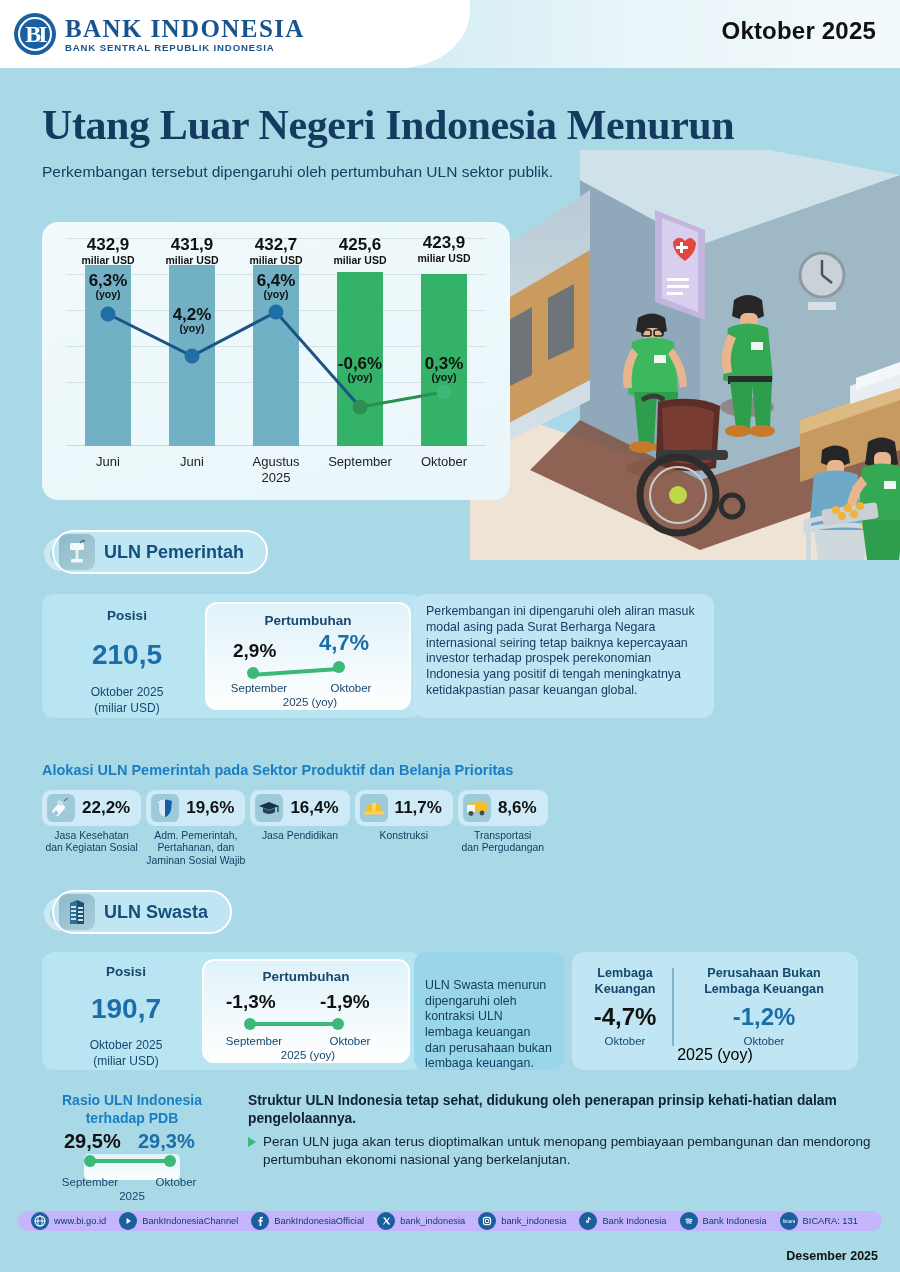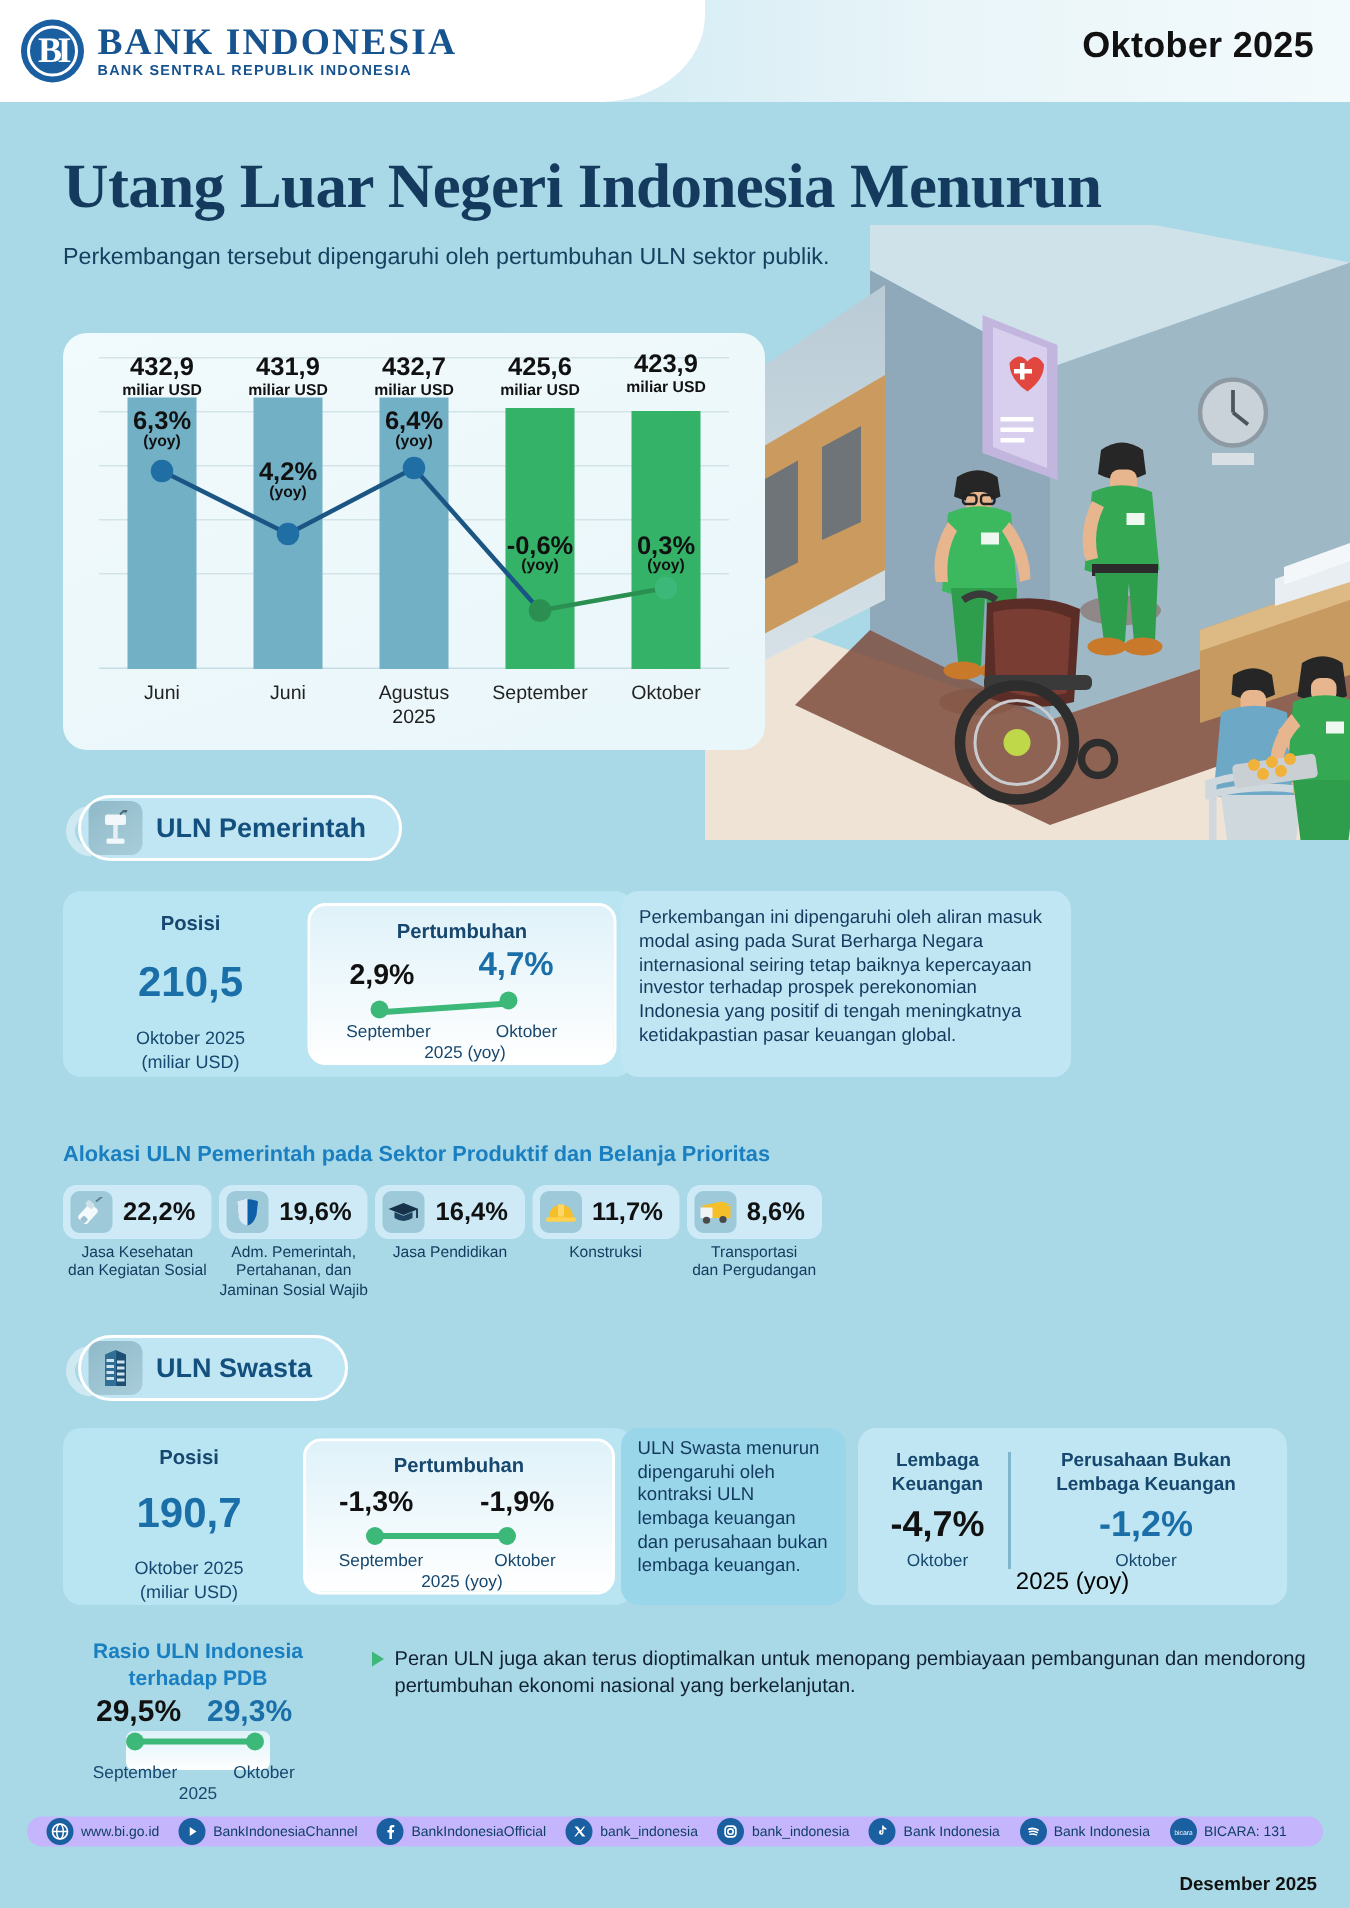--- a/index.html
+++ b/index.html
@@ -100,21 +100,21 @@
   .sector .sicon { width:28px; height:28px; margin:0 7px 0 5px; border-radius:6px;
      background:#9ec9d8; display:flex; align-items:center; justify-content:center; }
   .sector .spct { font-size:17px; font-weight:bold; color:#111; }
   .sector .scap { font-size:10.4px; color:#143a5e; text-align:center; margin-top:4px;
      line-height:1.2; }
 
   
   .sw-panel { position:absolute; left:42px; top:952px; width:380px; height:118px;
      background:#b9e4f2; border-radius:12px; }
   .sw-desc { position:absolute; left:414px; top:952px; width:150px; height:118px;
-     background:#9ad6ea; border-radius:12px; padding:6px 11px; }
+     background:#9ad6ea; border-radius:12px; padding:26px 11px; }
   .sw-desc p { font-size:12.4px; color:#143a5e; line-height:1.26; }
   .sw-right { position:absolute; left:572px; top:952px; width:286px; height:118px;
      background:#bfe6f2; border-radius:12px; }
   .sw-col { position:absolute; text-align:center; }
   .sw-col .ctitle { font-size:12.6px; font-weight:bold; color:#16476e; line-height:1.25; }
   .sw-col .cval { font-size:24px; font-weight:bold; margin-top:6px; }
   .sw-col .cmon { font-size:11.5px; color:#16476e; margin-top:4px; }
   .vdiv { position:absolute; width:1.5px; background:#7fb6cc; }
 
   
@@ -536,20 +536,21 @@
       <div class="g-line" style="left:42px; top:29px; width:80px;"></div>
       <div class="g-dot" style="left:36px; top:25px;"></div>
       <div class="g-dot" style="left:116px;top:25px;"></div>
       <div class="g-mon" style="left:-2px; top:46px; width:88px;">September</div>
       <div class="g-mon" style="left:84px; top:46px; width:88px;">Oktober</div>
       <div class="g-mon" style="left:0px;  top:60px; width:168px;">2025</div>
     </div>
   </div>
 
   <div class="struct">
+    <div class="stitle">Struktur ULN Indonesia tetap sehat, didukung oleh penerapan prinsip kehati-hatian dalam pengelolaannya.</div>
     <div class="sb">
       <div class="tri"></div>
       <div class="sbtext">Peran ULN juga akan terus dioptimalkan untuk menopang pembiayaan pembangunan dan mendorong pertumbuhan ekonomi nasional yang berkelanjutan.</div>
     </div>
   </div>
 
   <div class="footer-bar">
 
     <div class="fitem">
       <div class="ficon">

